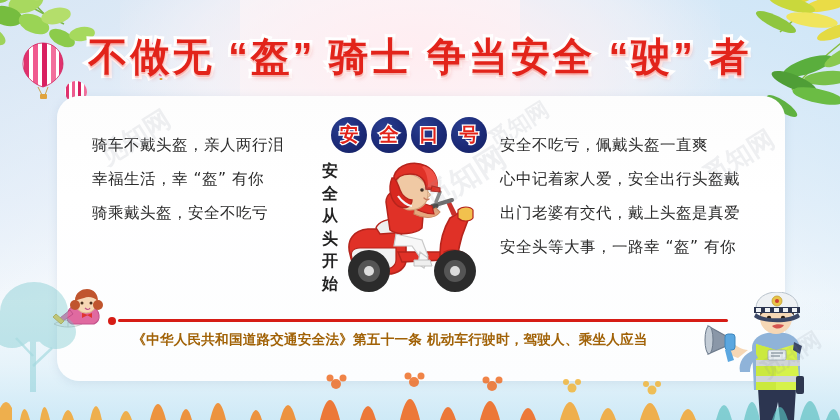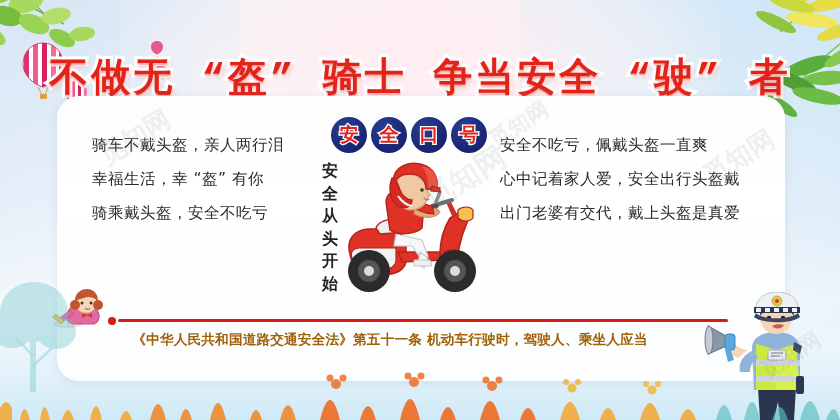--- a/index.html
+++ b/index.html
@@ -47,32 +47,31 @@
   .leaves-tl { position:absolute; left:-14px; top:-18px; width:170px; height:125px; }
   .bamboo-tr { position:absolute; right:-10px; top:-22px; width:190px; height:160px; }
 
   
   .balloon { position:absolute; }
 
   
   .title {
     position:absolute; left:0; top:30px; width:840px;
     text-align:center;
-    font-family:Liberation Mono, monospace;
+    font-family:Liberation Sans, sans-serif;
     font-size:39px;
     font-weight:bold;
     letter-spacing:3px;
     color:#e2231a;
     white-space:nowrap;
     -webkit-text-stroke:6px #ffffff;
     paint-order:stroke fill;
     text-shadow:
       0 2px 1px rgba(226,35,26,0.25),
       2px 3px 4px rgba(226,35,26,0.22);
-    margin-top: 20px;
   }
 
   
   .panel {
     position:absolute; left:57px; top:96px; width:728px; height:285px;
     background:linear-gradient(180deg,#fdfdfd 0%, #ffffff 35%, #fcfdfe 100%);
     border-radius:22px;
     box-shadow:0 2px 10px rgba(120,150,180,0.18);
   }
 
@@ -265,20 +264,21 @@
   <div class="col col-left">
     <p>骑车不戴头盔，亲人两行泪</p>
     <p>幸福生活，幸 “盔” 有你</p>
     <p>骑乘戴头盔，安全不吃亏</p>
   </div>
 
   <div class="col col-right">
     <p>安全不吃亏，佩戴头盔一直爽</p>
     <p>心中记着家人爱，安全出行头盔戴</p>
     <p>出门老婆有交代，戴上头盔是真爱</p>
+    <p>安全头等大事，一路幸 “盔” 有你</p>
   </div>
 
   <div class="badge-row">
     <div class="badge">安</div>
     <div class="badge">全</div>
     <div class="badge">口</div>
     <div class="badge">号</div>
   </div>
 
   <div class="vert-text">

